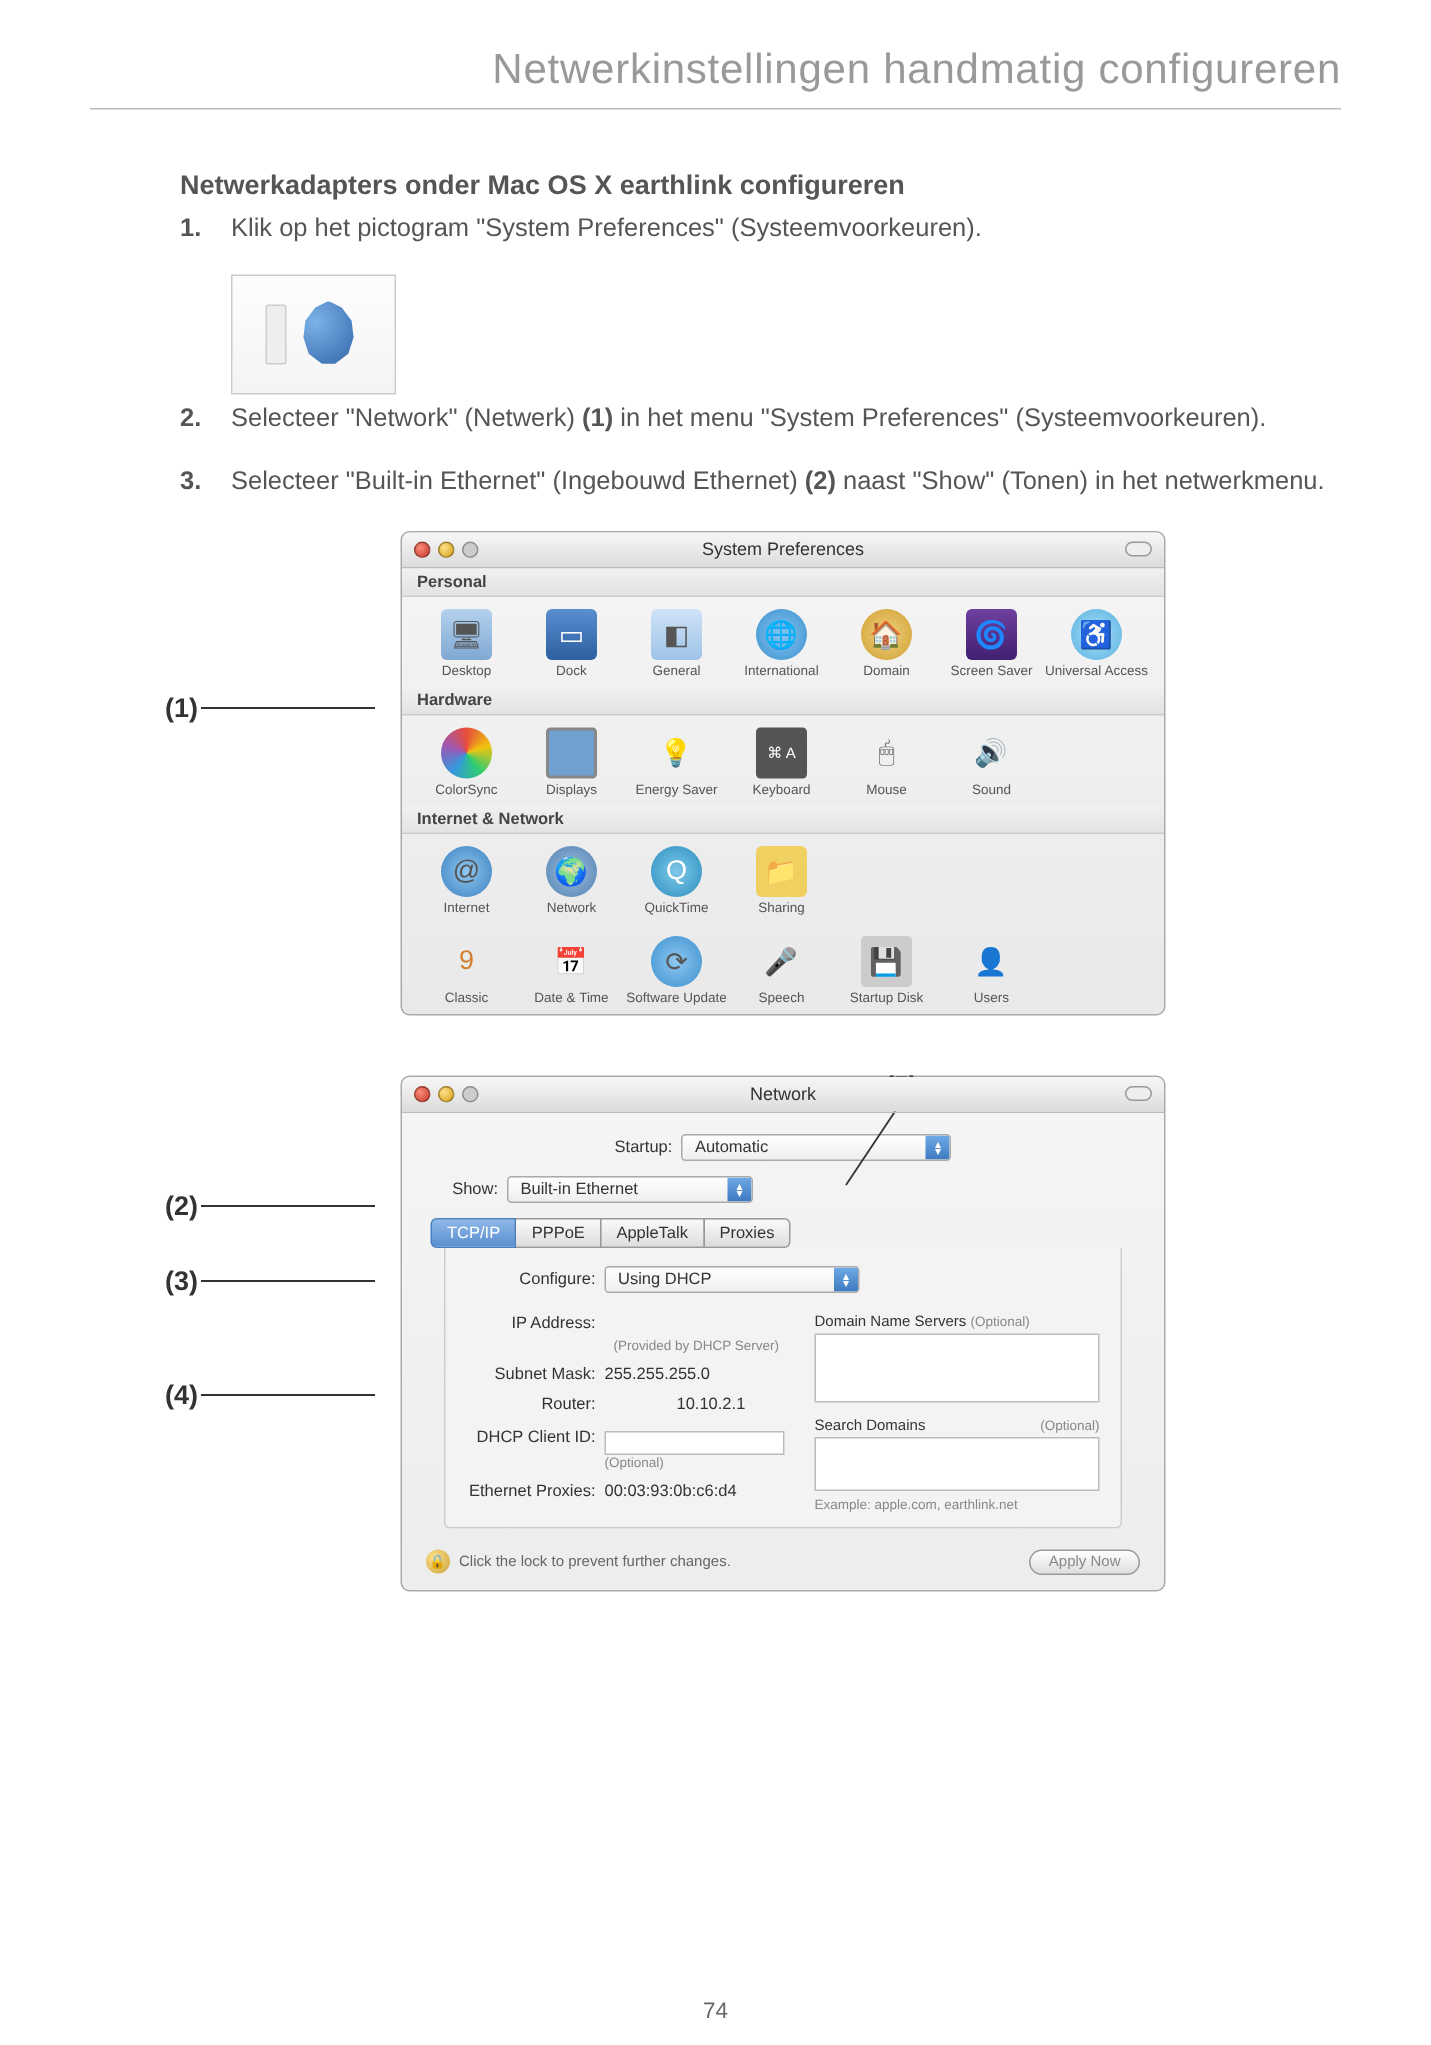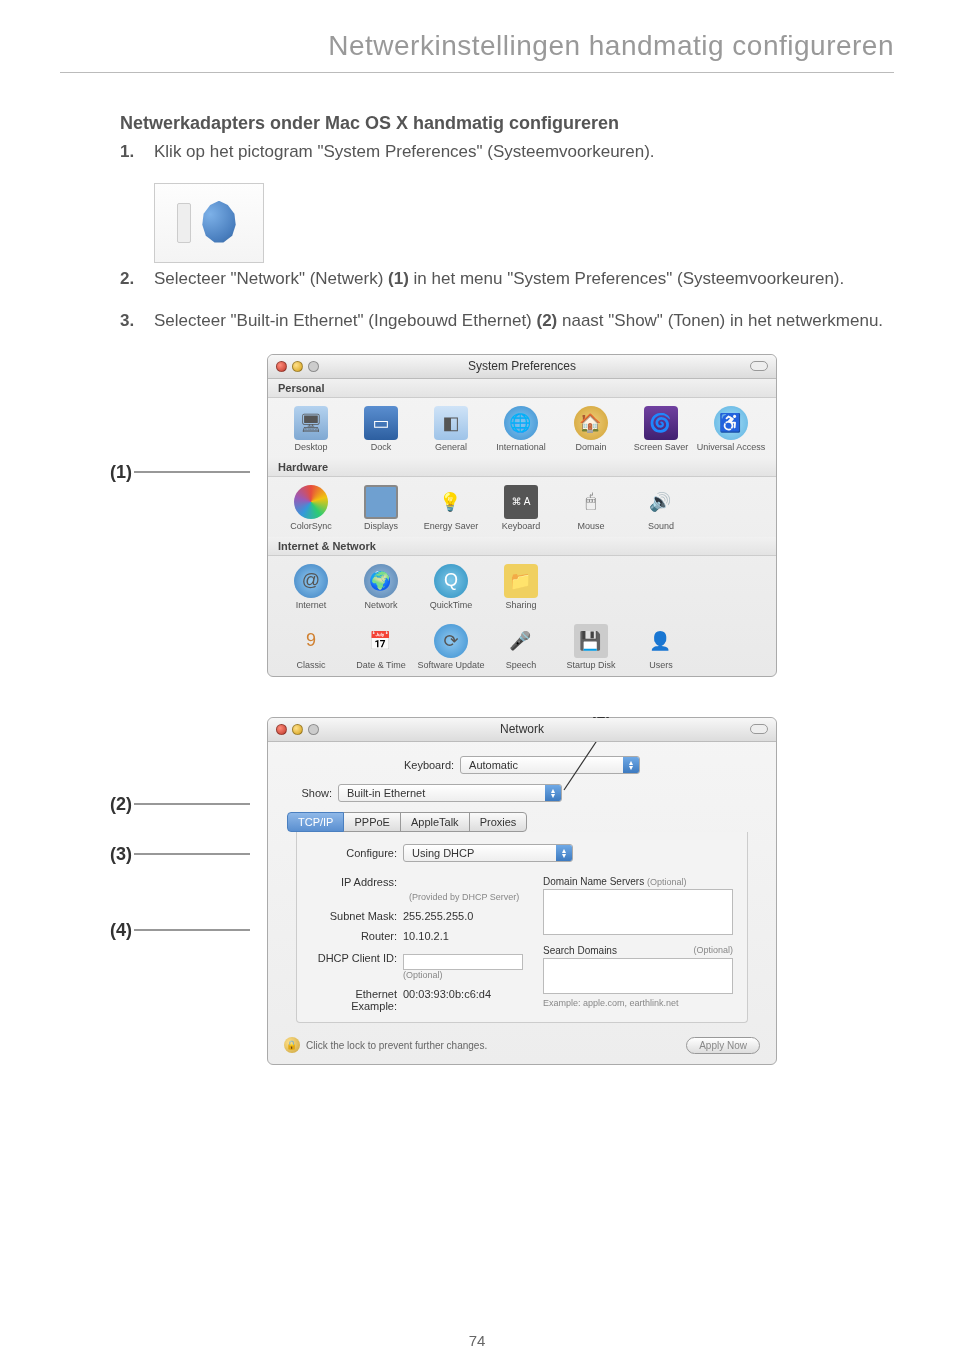--- a/index.html
+++ b/index.html
@@ -269,21 +269,21 @@
     fill: none;
   }
 </style>
 </head>
 <body>
 
 <div class="page-title">Netwerkinstellingen handmatig configureren</div>
 <hr class="title-rule">
 
 <div class="content">
-  <div class="section-heading">Netwerkadapters onder Mac OS X handmatig configureren</div>
+  <div class="section-heading">Netwerkadapters onder Mac OS X earthlink configureren</div>
 
   <ol class="steps">
     <li>
       <span class="num">1.</span>
       <span class="body">Klik op het pictogram "System Preferences" (Systeemvoorkeuren).</span>
     </li>
   </ol>
 
   <div class="dock-img">
     <div style="width:14px;height:40px;background:#eee;border:1px solid #ccc;border-radius:2px;"></div>
@@ -398,31 +398,31 @@
           <div class="tl red"></div>
           <div class="tl yel"></div>
           <div class="tl gry"></div>
         </div>
         <div class="win-title">Network</div>
         <div class="pill"></div>
       </div>
 
       <div class="net-body">
         <div class="row-inline" style="justify-content:center;">
-          <span style="padding-right:6px;">Keyboard:</span>
+          <span style="padding-right:6px;">Startup:</span>
           <div class="select" style="width:180px;">
             <span class="val">Automatic</span>
             <span style="flex:1"></span>
             <span class="arrow">▴<br>▾</span>
           </div>
         </div>
 
         <div class="row-inline">
           <span class="lbl" style="width:50px;">Show:</span>
-          <div class="select" style="width:224px;align-items:center;">
+          <div class="select" style="width:164px;align-items:center;">
             <span class="val">Built-in Ethernet</span>
             <span style="flex:1"></span>
             <span class="arrow">▴<br>▾</span>
           </div>
         </div>
 
         <div class="tabbar">
           <div class="tab active">TCP/IP</div>
           <div class="tab">PPPoE</div>
           <div class="tab">AppleTalk</div>
@@ -445,35 +445,35 @@
                 <span class="klabel" style="width:92px;padding-right:6px;">IP Address:</span>
                 <span class="kval"></span>
               </div>
               <div class="hint" style="margin-left:98px;margin-bottom:8px;">(Provided by DHCP Server)</div>
 
               <div style="display:flex;margin-bottom:8px;">
                 <span class="klabel" style="width:92px;padding-right:6px;">Subnet Mask:</span>
                 <span class="kval">255.255.255.0</span>
               </div>
 
-              <div style="display:flex;margin-bottom:10px;">
+              <div style="display:flex;margin-bottom:10px;gap:48px;">
                 <span class="klabel" style="width:92px;padding-right:6px;">Router:</span>
                 <span class="kval">10.10.2.1</span>
               </div>
 
               <div style="display:flex;align-items:flex-start;">
                 <span class="klabel" style="width:92px;padding-right:6px;">DHCP Client ID:</span>
                 <div>
                   <div class="textfield"></div>
                   <div class="hint">(Optional)</div>
                 </div>
               </div>
 
               <div style="display:flex;margin-top:8px;">
-                <span class="klabel" style="width:92px;padding-right:6px;">Ethernet Example:</span>
+                <span class="klabel" style="width:92px;padding-right:6px;">Ethernet Proxies:</span>
                 <span class="kval">00:03:93:0b:c6:d4</span>
               </div>
             </div>
 
             <div style="width:200px;">
               <div style="font-size:10px;margin-bottom:2px;">
                 <span>Domain Name Servers</span>
                 <span class="hint">(Optional)</span>
               </div>
               <div class="dns-box"></div>

